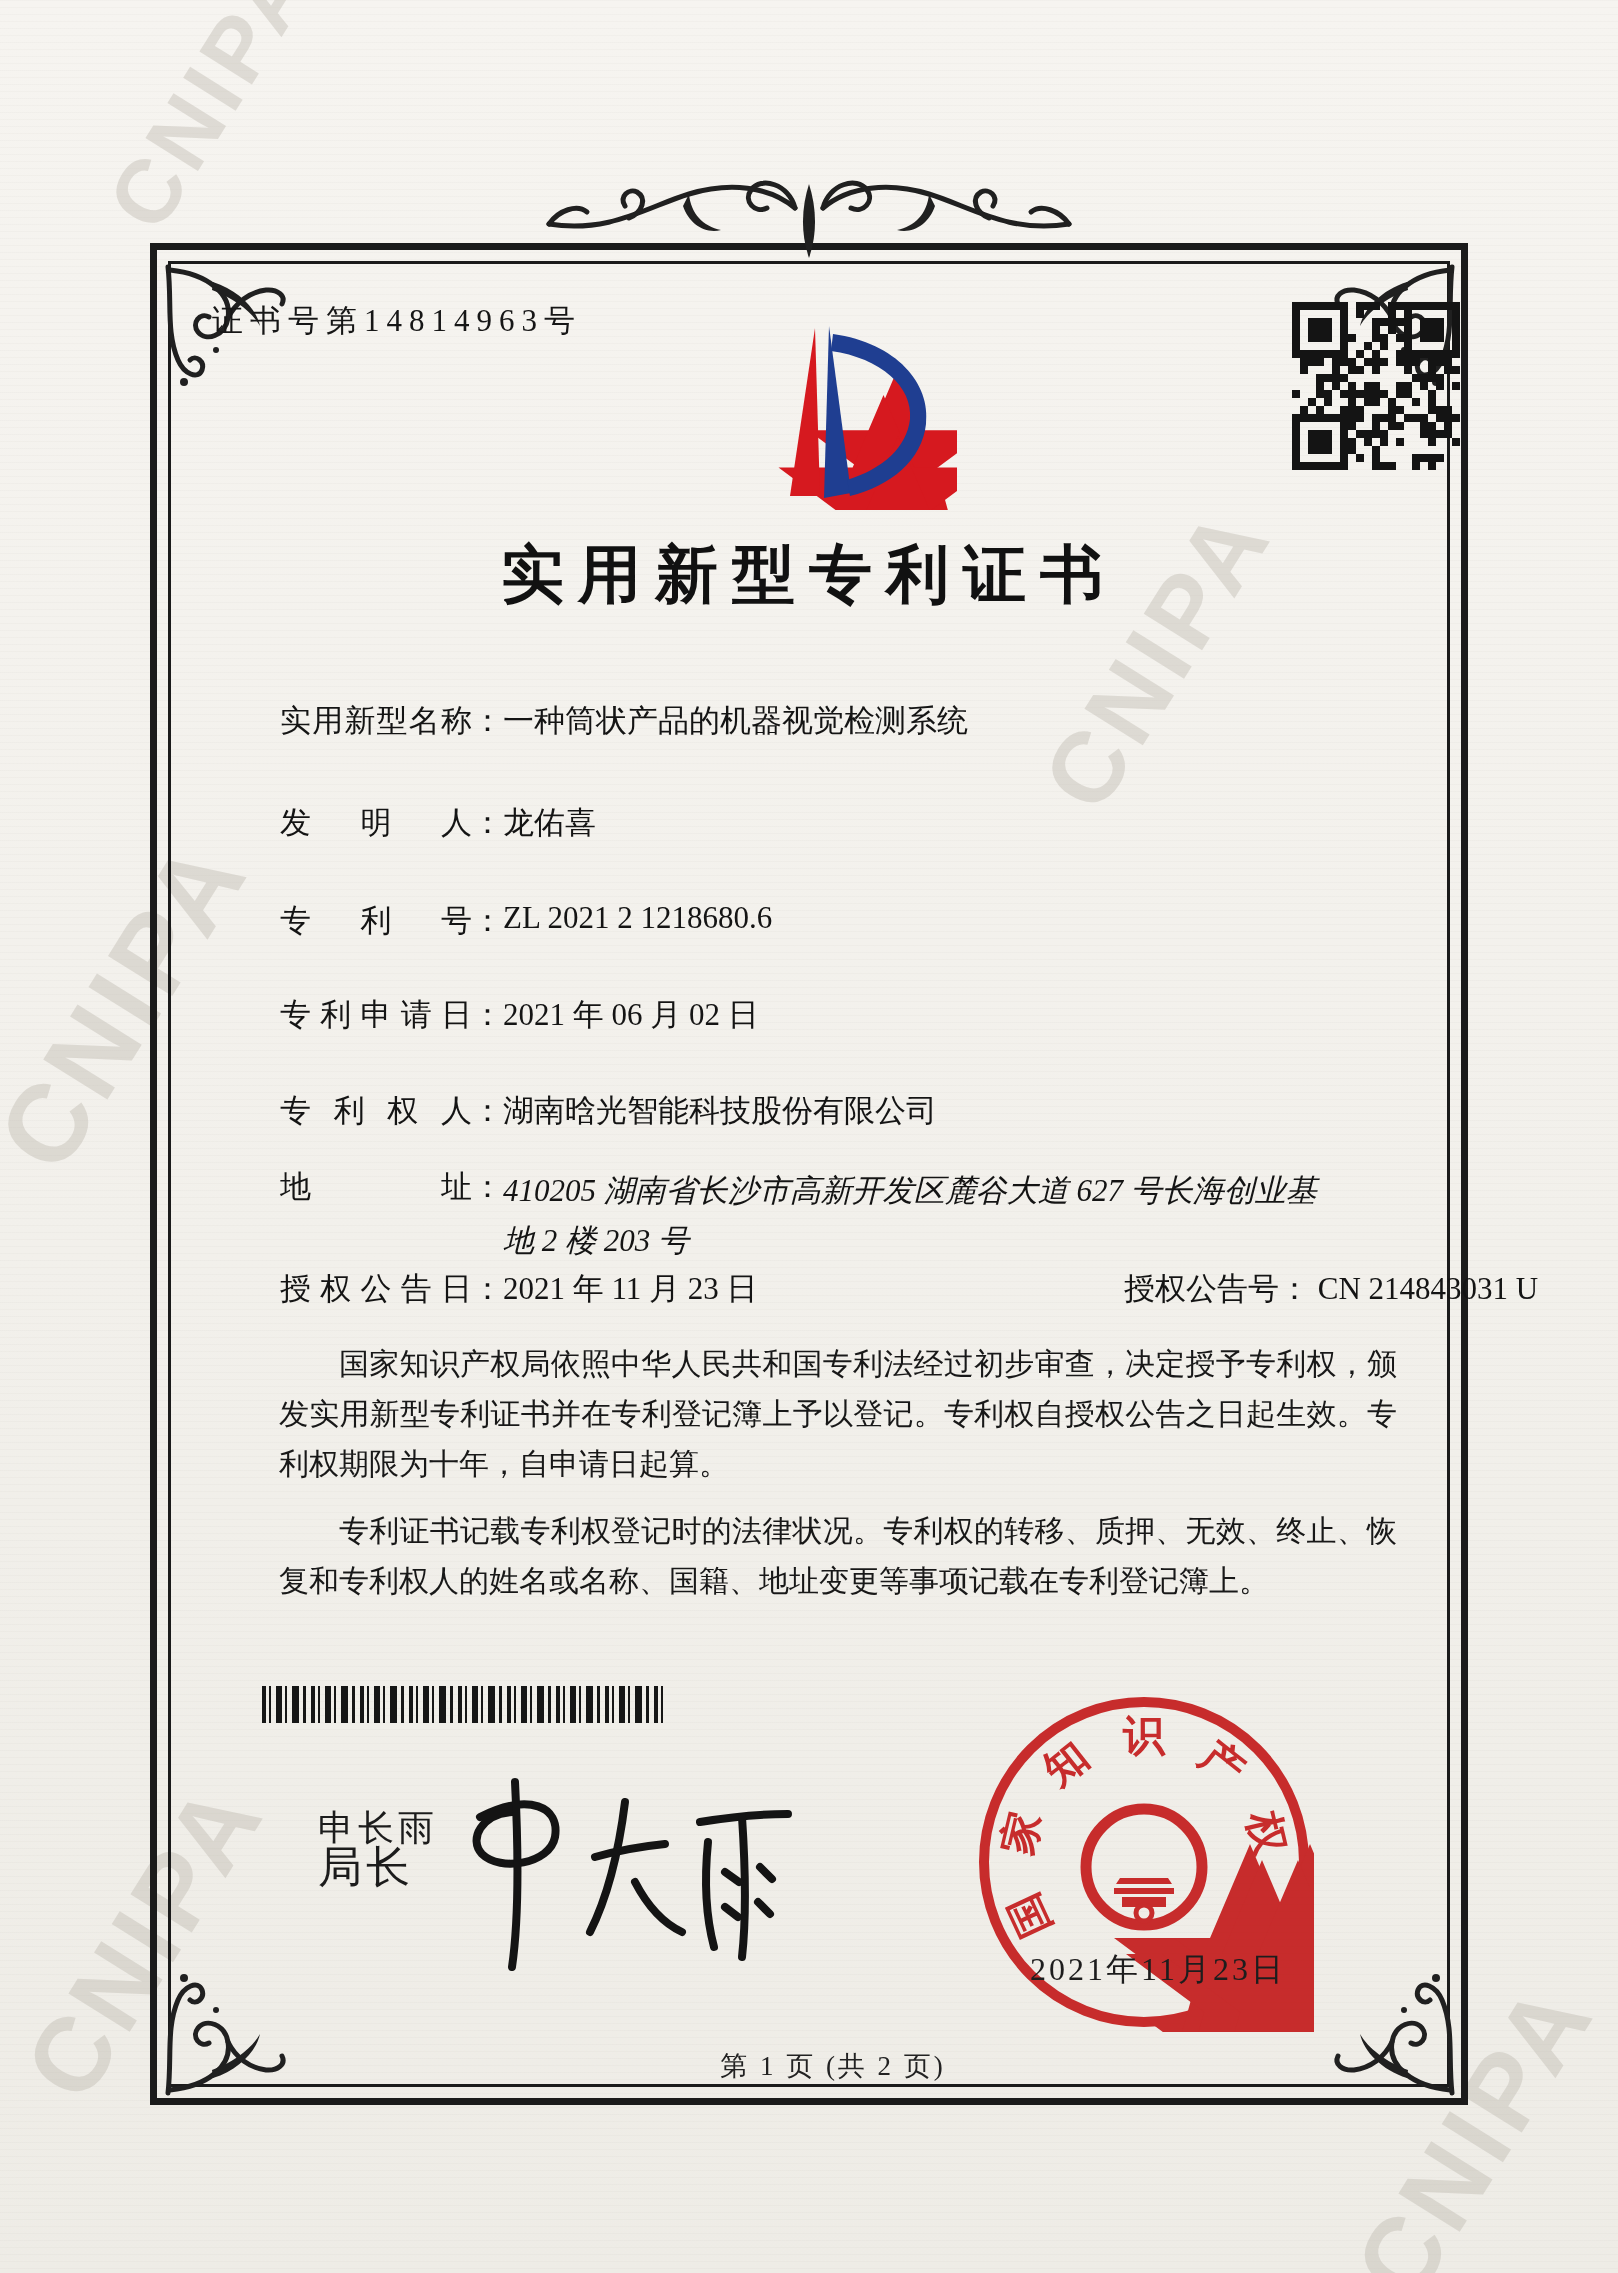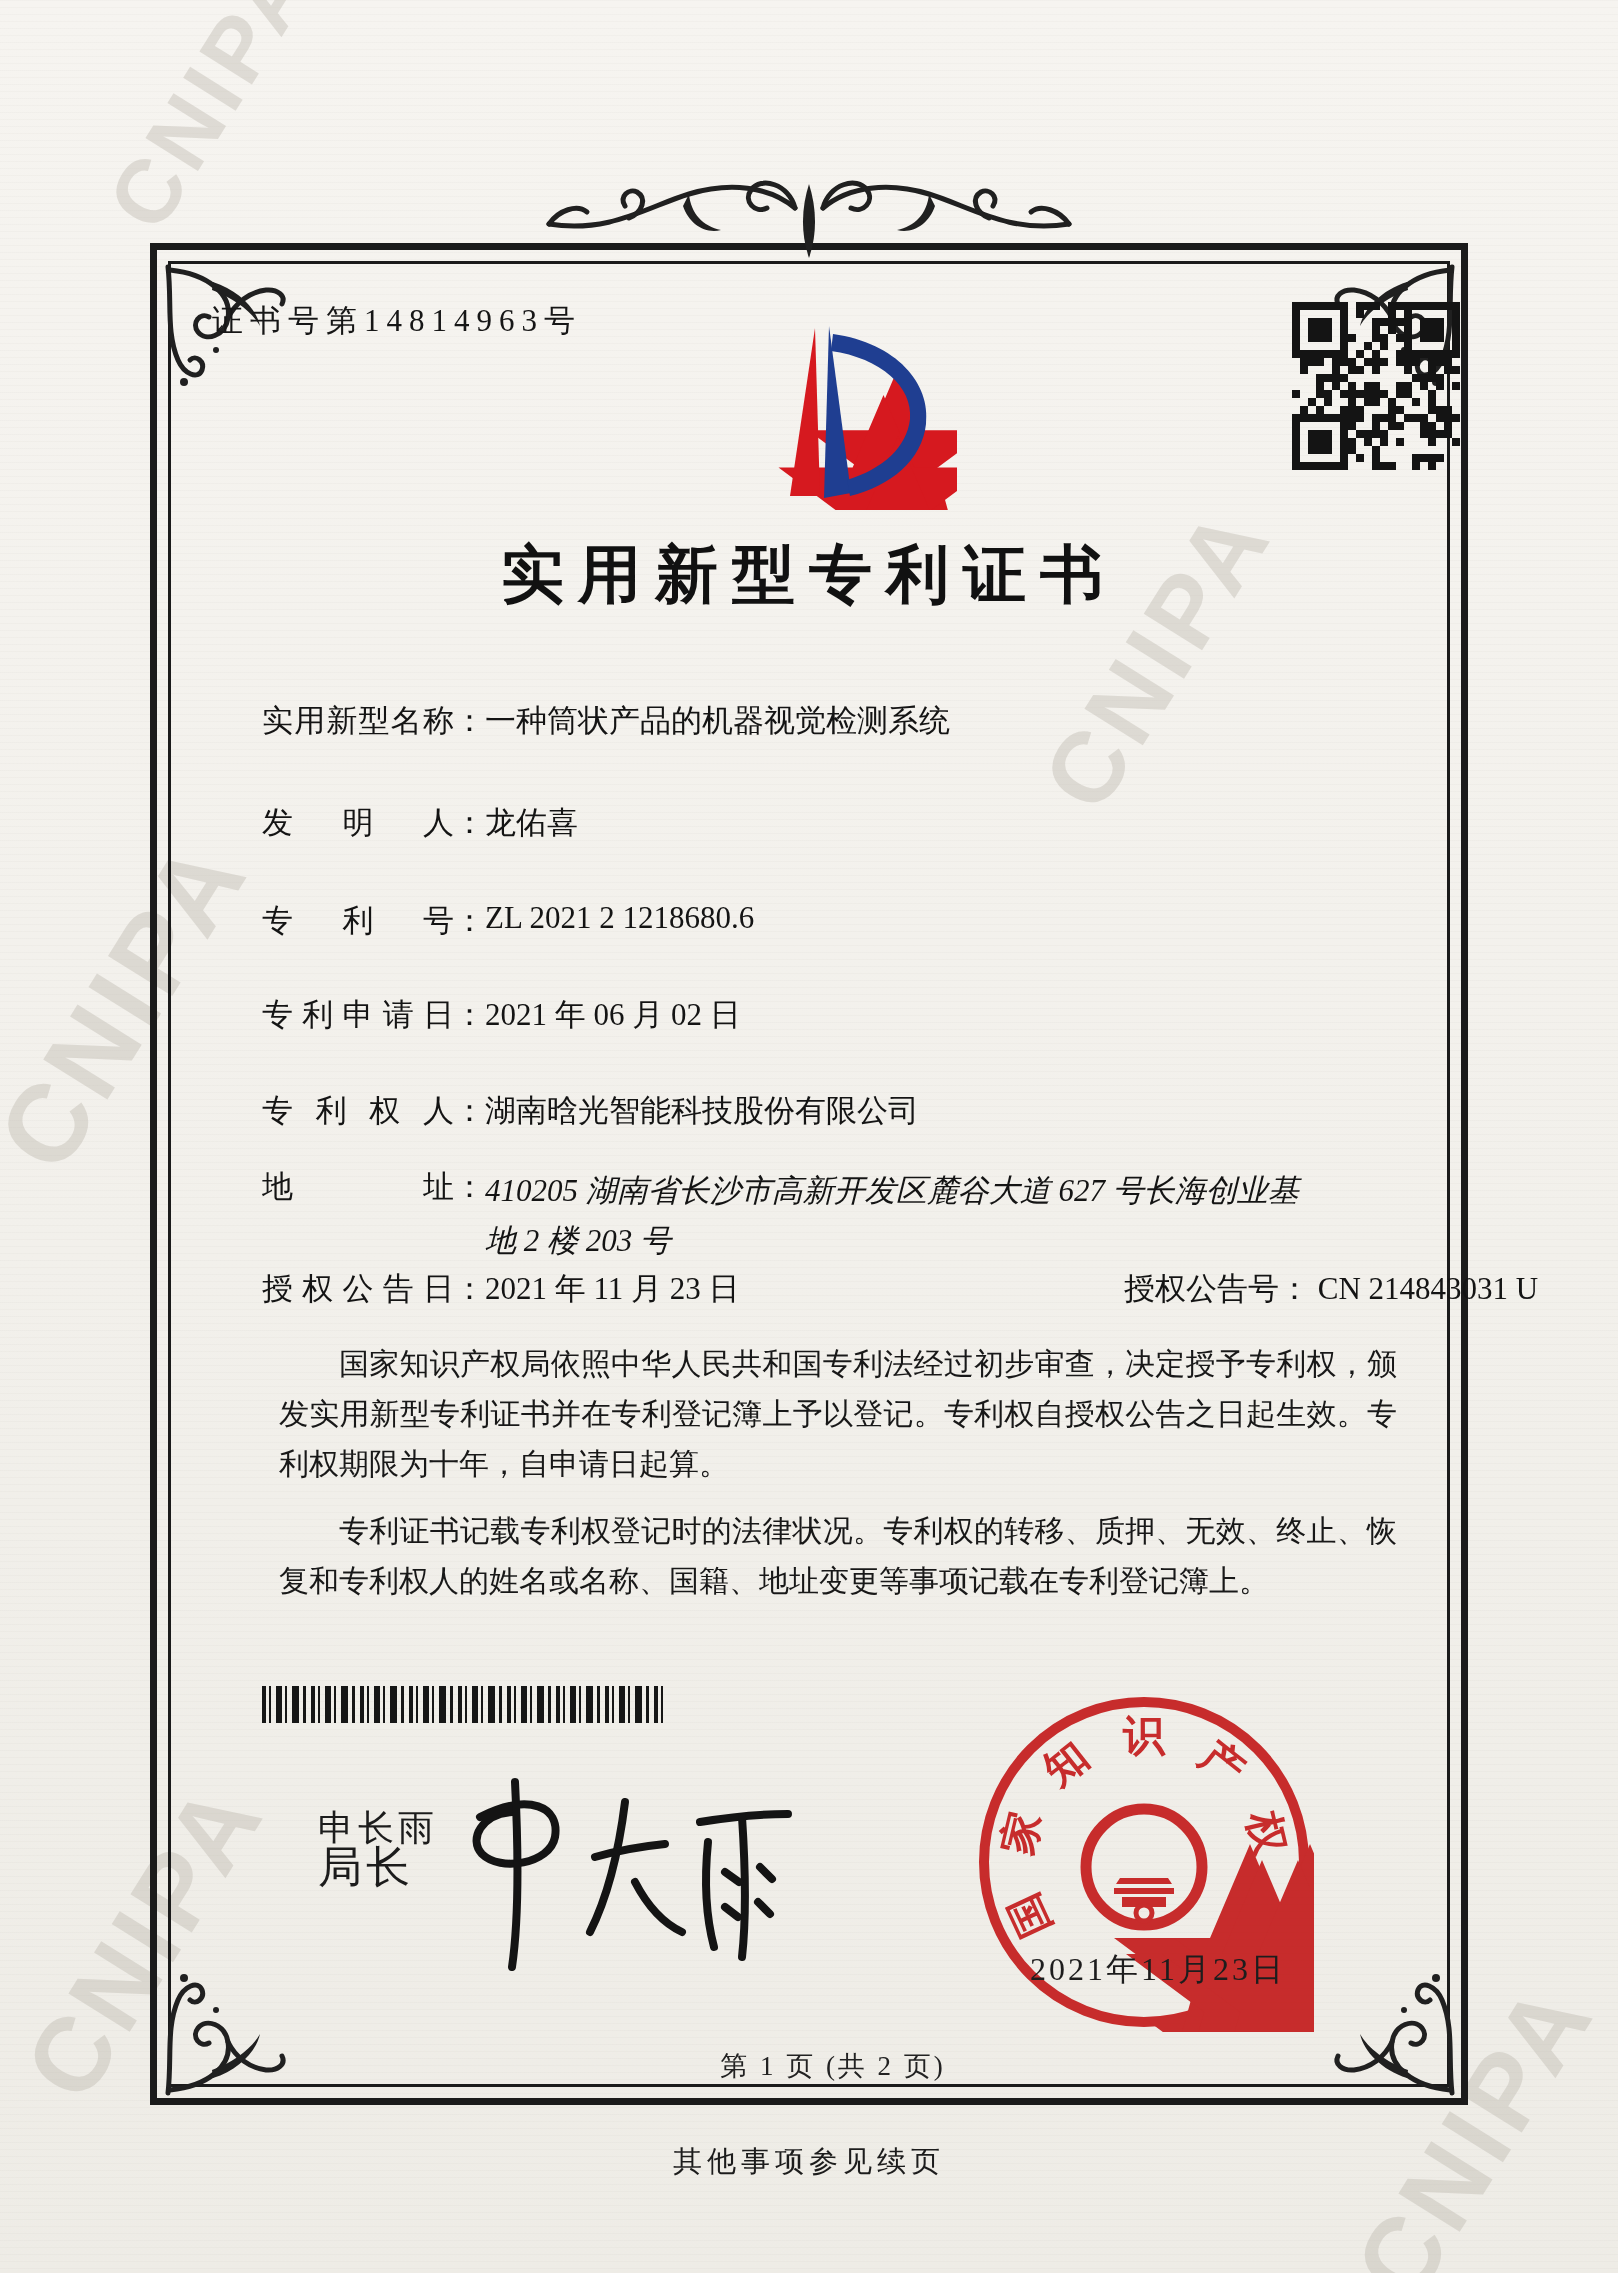--- a/index.html
+++ b/index.html
@@ -56,20 +56,21 @@
     display:grid;grid-template-columns:repeat(21,8px);grid-auto-rows:8px;
   }
   .qr i{background:#141414;}
   .qr i.w{background:transparent;}
   
   .frow{position:absolute;left:262px;font-size:31px;color:#141414;white-space:nowrap;}
   .flabel{
     display:inline-block;width:192px;
     text-align:justify;text-align-last:justify;
     vertical-align:top;
+    margin-left:18px;
   }
   .fcolon{display:inline-block;vertical-align:top;}
   .fvalue{display:inline-block;vertical-align:top;}
   .fvalue.wrap{white-space:normal;width:835px;line-height:50px;font-style:italic;}
   .grant-no{position:absolute;left:862px;top:0;font-size:31px;white-space:nowrap;}
   
   .bodytext{
     position:absolute;left:262px;top:1322px;width:1152px;
     font-size:30px;line-height:50px;text-align:justify;color:#181818;
   }
@@ -697,15 +698,14 @@
         <path stroke="none" d="M140,196 h60 v6 h-60 Z"></path>
         <path stroke="none" d="M148,205 h44 v10 h-44 Z"></path>
         <circle cx="170" cy="221" r="8" fill="none" stroke-width="5"></circle>
       </g>
     </g>
   </svg>
 
   <div class="seal-date">2021年11月23日</div>
 
   <div class="pagefoot">第 1 页 (共 2 页)</div>
-  <div class="contnote">其他事项参见续页</div>
 
 </div>
 
 </body></html>

